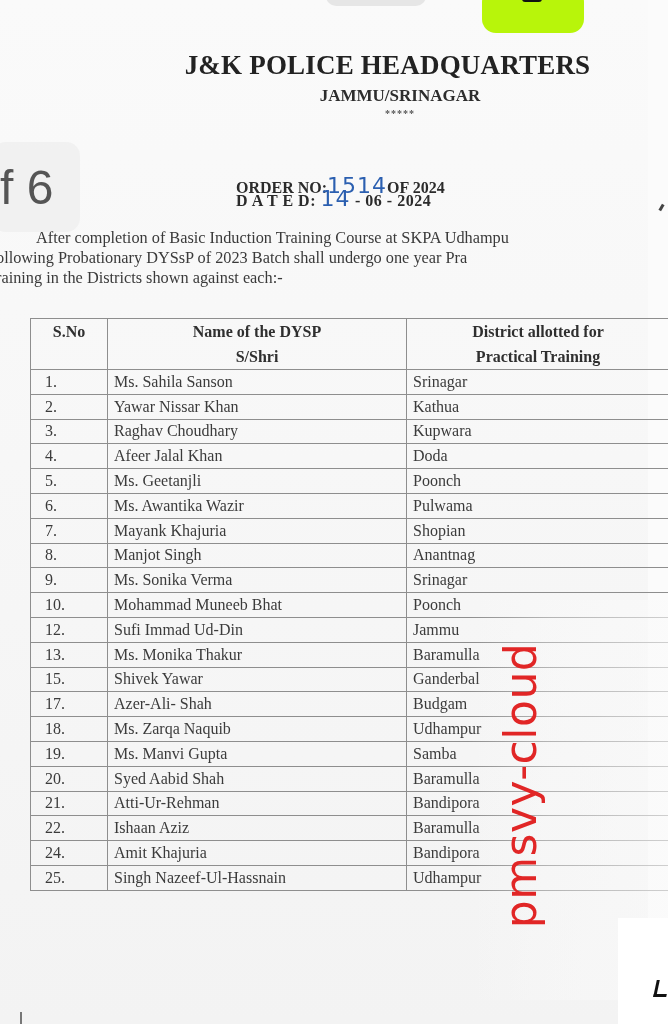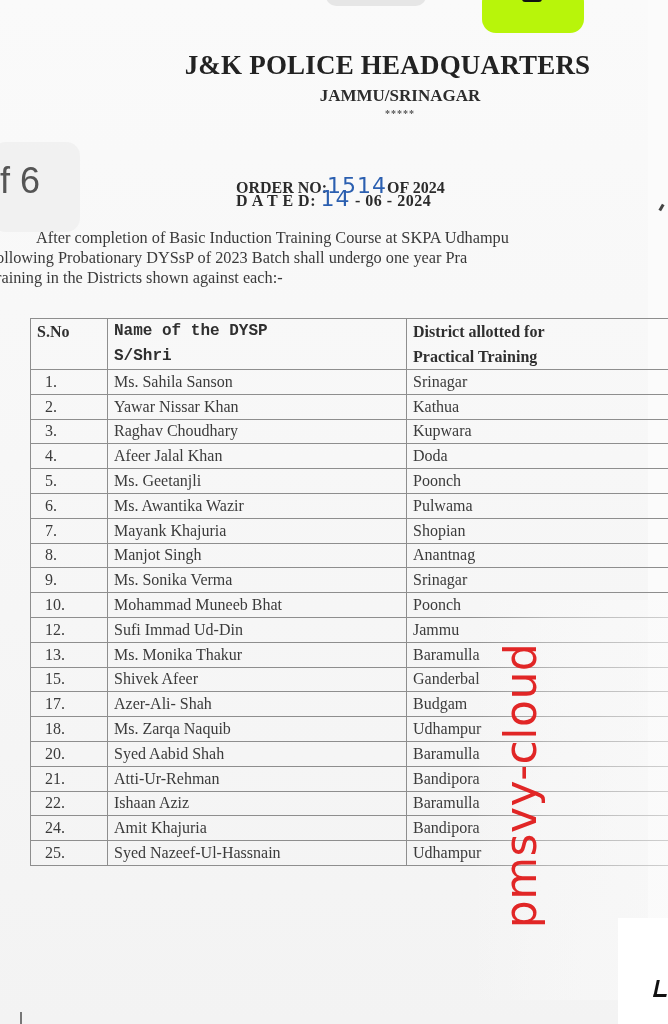--- a/index.html
+++ b/index.html
@@ -37,21 +37,21 @@
     position: absolute; left: 0; width: 800px; text-align: center;
     top: 108px; font-size: 10px; font-weight: bold; color: #555; letter-spacing: 1px;
   }
   .f6 {
     position: absolute; left: -8px; top: 142px; width: 88px; height: 90px;
     background: rgba(235,235,235,0.55); border-radius: 14px;
   }
   .f6 span {
     position: absolute; left: 8px; top: 18px;
     font-family: "Liberation Sans", "DejaVu Sans", sans-serif;
-    font-size: 36px; color: #555;
+    font-size: 48px; color: #555;
   }
   .order, .dated {
     position: absolute; left: 236px; font-size: 16px; font-weight: bold; color: #2b2b2b;
   }
   .order { top: 146px; margin-top: 27px; }
   .dated { top: 186px; letter-spacing: 0.5px; }
   .hand {
     font-family: "DejaVu Sans", sans-serif; font-weight: normal;
     color: #2b5fb0; font-size: 22px; letter-spacing: 1px;
   }
@@ -62,26 +62,26 @@
   .para .indent { padding-left: 40px; }
   table.roster {
     position: absolute; left: 30px; top: 318px; width: 640px;
     border-collapse: collapse; font-size: 16px; color: #3b3b3b;
   }
   table.roster td, table.roster th {
     border: 1.3px solid #8e8e8e; padding: 0 6px; height: 23.8px; text-align: left;
     white-space: nowrap; overflow: hidden;
   }
   table.roster th {
-    font-weight: bold; vertical-align: top; line-height: 25px; height: 49px; color: #2f2f2f;
+    font-weight: bold; vertical-align: top; line-height: 25px; height: 49px; color: #2f2f2f; text-align: center;
   }
   table.roster td.sno { width: 56px; padding-left: 14px; }
   table.roster td.name { width: 286px; }
   table.roster th.c1 { width: 56px; }
-  table.roster th.c2 { width: 286px; font-family: Liberation Mono, monospace; }
+  table.roster th.c2 { width: 286px; }
   .watermark {
     position: absolute; left: 340px; top: 760px;
     transform: rotate(-90deg); transform-origin: center center;
     font-family: "DejaVu Sans", sans-serif; font-size: 44px; color: #e12626;
     white-space: nowrap; width: 360px; text-align: center; letter-spacing: 0.5px;
   }
   .corner-mark {
     position: absolute; left: 655px; top: 980px; width: 10px; height: 14px;
     border-left: 3px solid #111; border-bottom: 3px solid #111; transform: skewX(-12deg);
   }
@@ -204,34 +204,39 @@
           <td class="name">Sufi Immad Ud-Din</td>
           <td class="district">Jammu</td>
         </tr>
         <tr>
           <td class="sno">13.</td>
           <td class="name">Ms. Monika Thakur</td>
           <td class="district">Baramulla</td>
         </tr>
         <tr>
           <td class="sno">15.</td>
-          <td class="name">Shivek Afeer</td>
+          <td class="name">Shivek Yawar</td>
           <td class="district">Ganderbal</td>
         </tr>
         <tr>
           <td class="sno">17.</td>
           <td class="name">Azer-Ali- Shah</td>
           <td class="district">Budgam</td>
         </tr>
         <tr>
           <td class="sno">18.</td>
           <td class="name">Ms. Zarqa Naquib</td>
           <td class="district">Udhampur</td>
         </tr>
         <tr>
+          <td class="sno">19.</td>
+          <td class="name">Ms. Manvi Gupta</td>
+          <td class="district">Samba</td>
+        </tr>
+        <tr>
           <td class="sno">20.</td>
           <td class="name">Syed Aabid Shah</td>
           <td class="district">Baramulla</td>
         </tr>
         <tr>
           <td class="sno">21.</td>
           <td class="name">Atti-Ur-Rehman</td>
           <td class="district">Bandipora</td>
         </tr>
         <tr>
@@ -239,21 +244,21 @@
           <td class="name">Ishaan Aziz</td>
           <td class="district">Baramulla</td>
         </tr>
         <tr>
           <td class="sno">24.</td>
           <td class="name">Amit Khajuria</td>
           <td class="district">Bandipora</td>
         </tr>
         <tr>
           <td class="sno">25.</td>
-          <td class="name">Syed Nazeef-Ul-Hassnain</td>
+          <td class="name">Singh Nazeef-Ul-Hassnain</td>
           <td class="district">Udhampur</td>
         </tr>
       </tbody>
   </table>
 
   <div class="scan-fade"></div>
   <div class="right-gap"></div>
 
   <div class="watermark">pmsvy-cloud</div>
 

